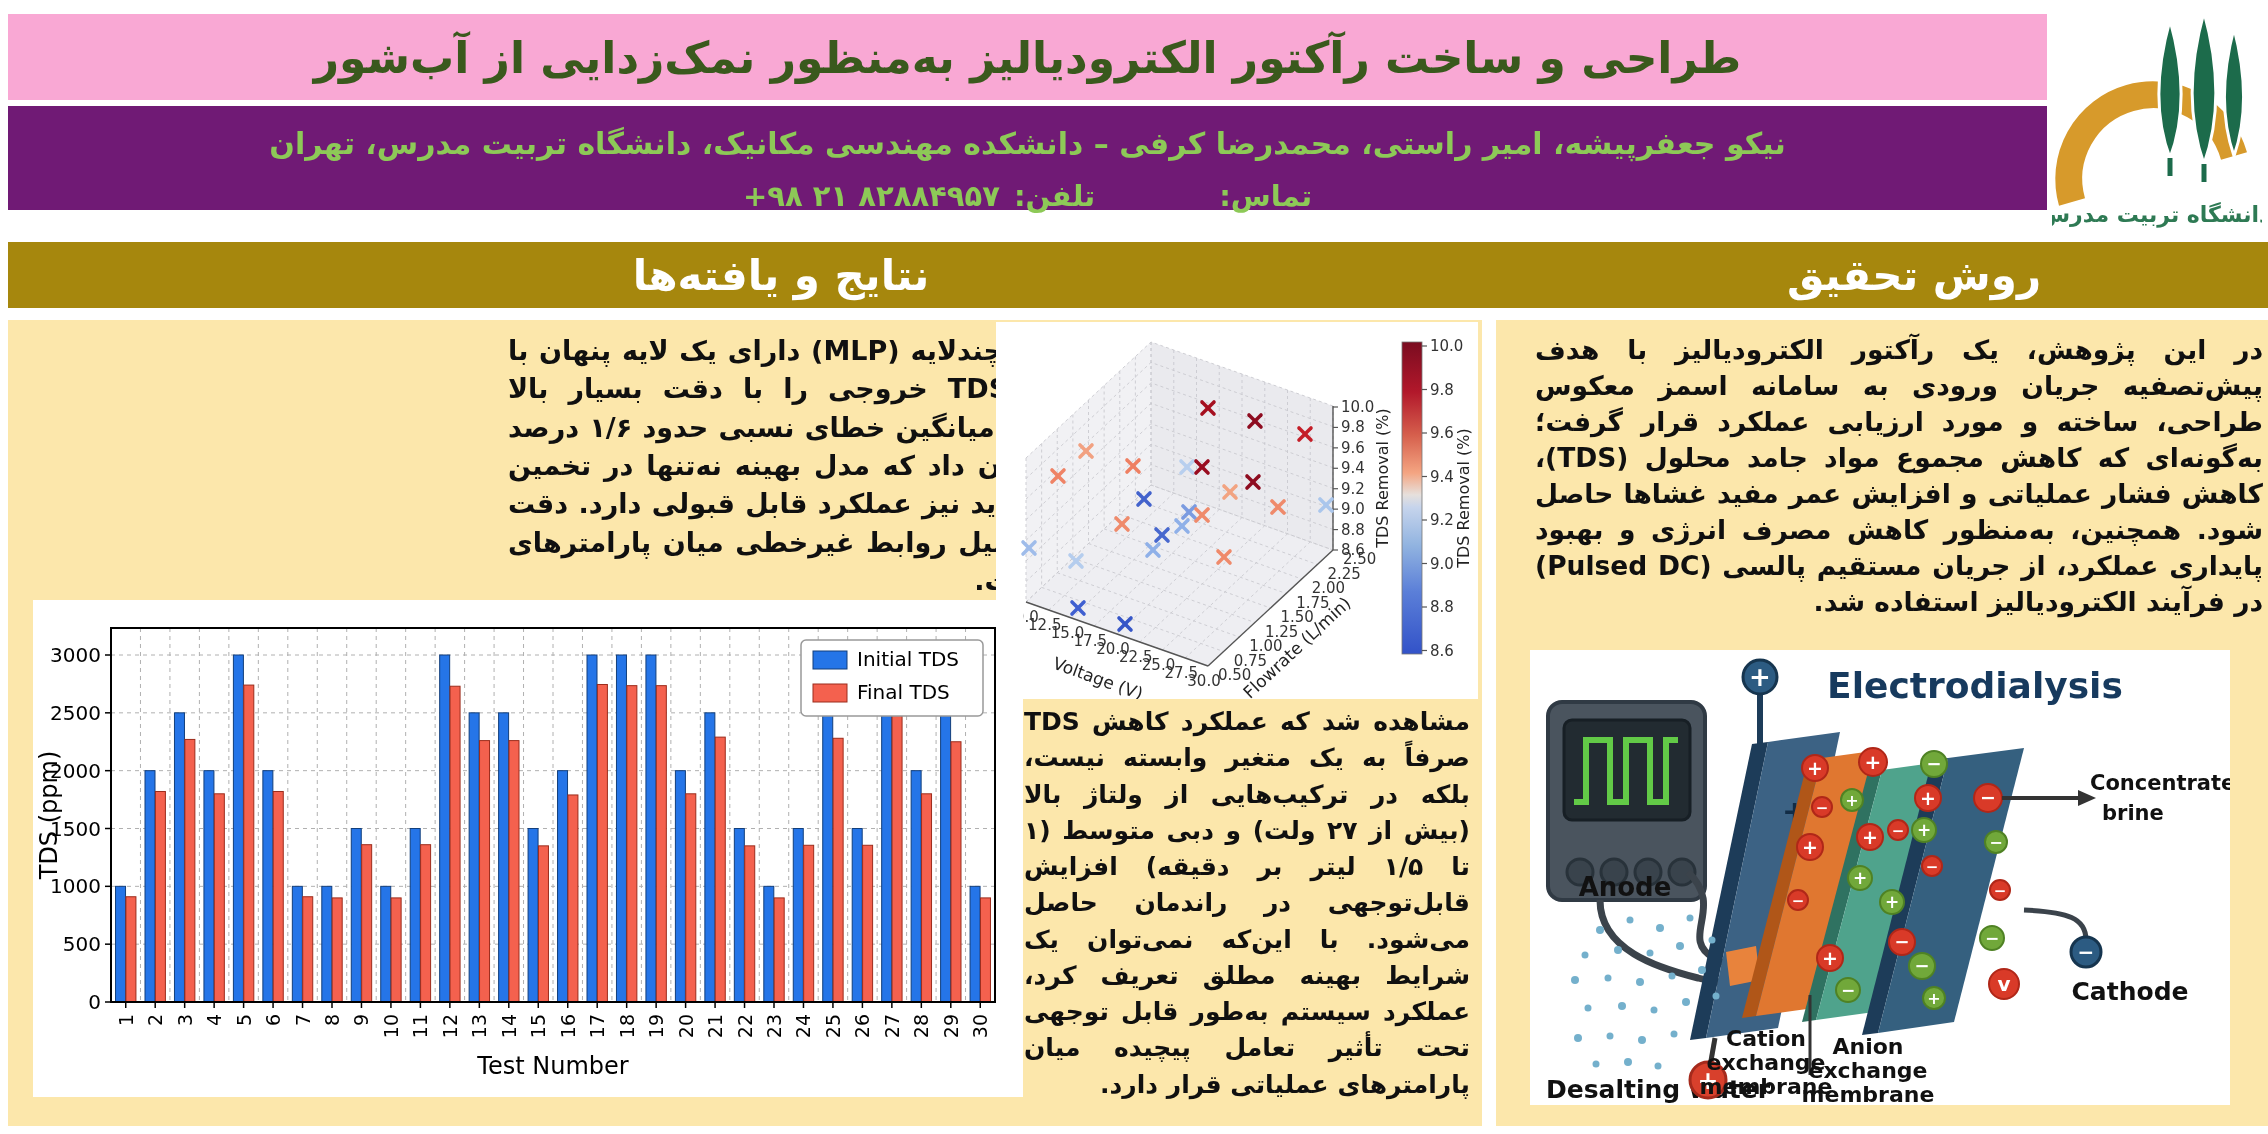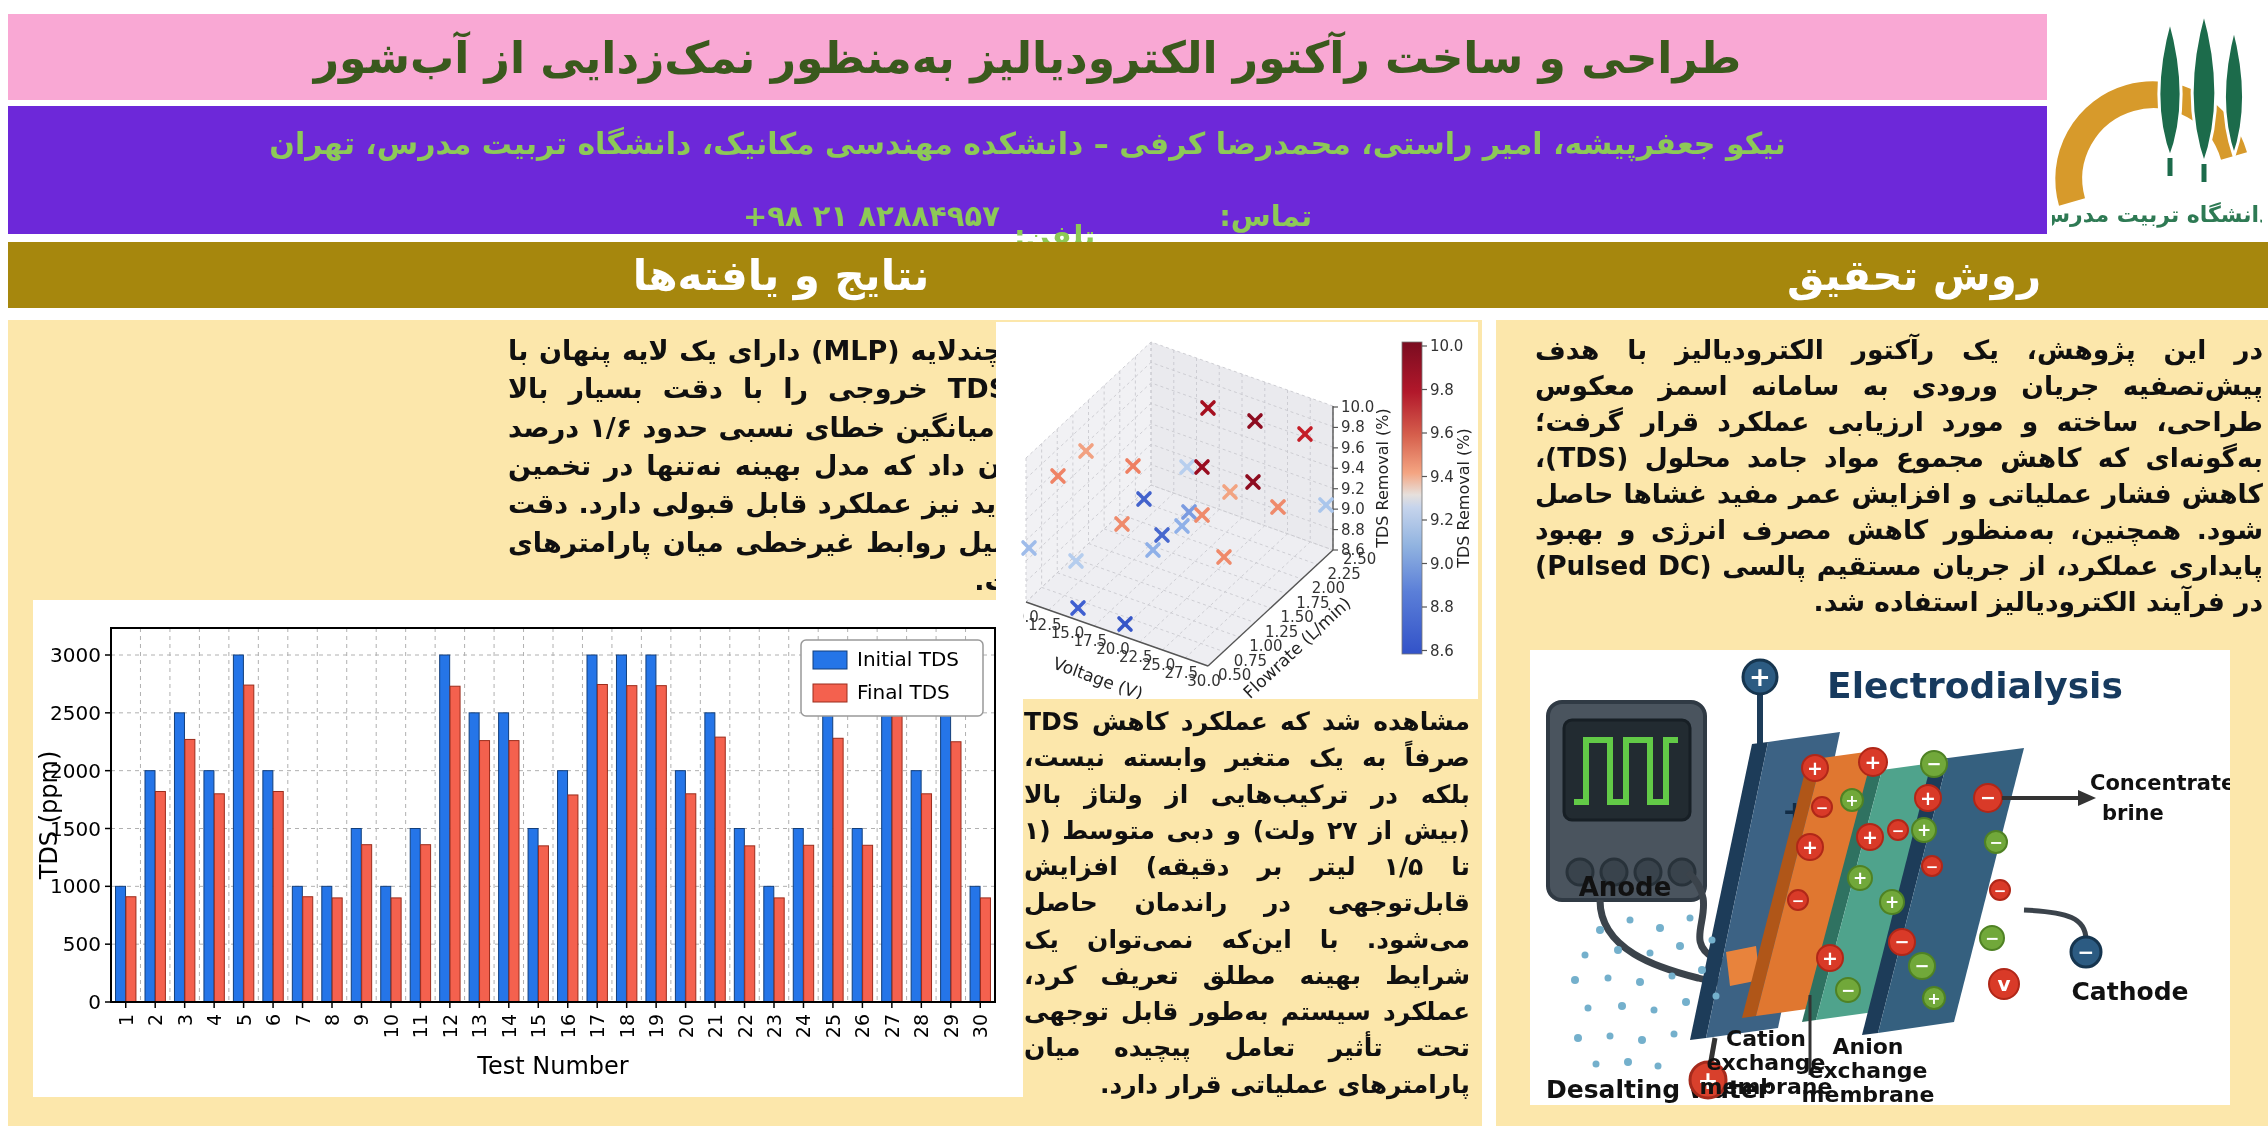--- a/index.html
+++ b/index.html
@@ -8,33 +8,33 @@
     font-family:"DejaVu Sans","Liberation Sans",sans-serif;overflow:hidden;
   }
   .abs{position:absolute;}
   
   .top-title{
     left:8px;top:14px;width:2039px;height:86px;background:#f9a8d4;
     display:flex;align-items:center;justify-content:center;
     color:#3a591d;font-size:44px;font-weight:bold;direction:rtl;
   }
   .top-band{
-    left:8px;top:106px;width:2039px;height:128px;background:#6d28d9;
+    left:8px;top:106px;width:2039px;height:104px;background:#701a75;
     color:#8dc957;direction:rtl;
   }
   .authors{
     text-align:center;margin-top:20px;font-size:30px;font-weight:bold;
   }
   .contact{
     display:flex;direction:rtl;justify-content:center;align-items:center;
     margin-top:18px;font-size:29px;font-weight:bold;gap:14px;
   }
   .contact .email{color:#cde9a0;font-family:"Liberation Serif","DejaVu Serif",serif;
     font-weight:bold;text-decoration:none;font-size:31px;}
-  .contact .phone-label{margin-right:110px;margin-top:40px;}
+  .contact .phone-label{margin-right:110px;}
   .logo-box{left:2052px;top:4px;width:210px;height:232px;background:#fff;}
   
   .sec-head{
     height:66px;background:#a6870d;color:#ffffff;display:flex;align-items:center;
     justify-content:center;font-size:42px;font-weight:bold;direction:rtl;padding-left:36px;
   }
   .sec-head.left{left:8px;top:242px;width:1474px;}
   .sec-head.right{left:1496px;top:242px;width:764px;}
   
   .panel{background:#fce7ab;}

